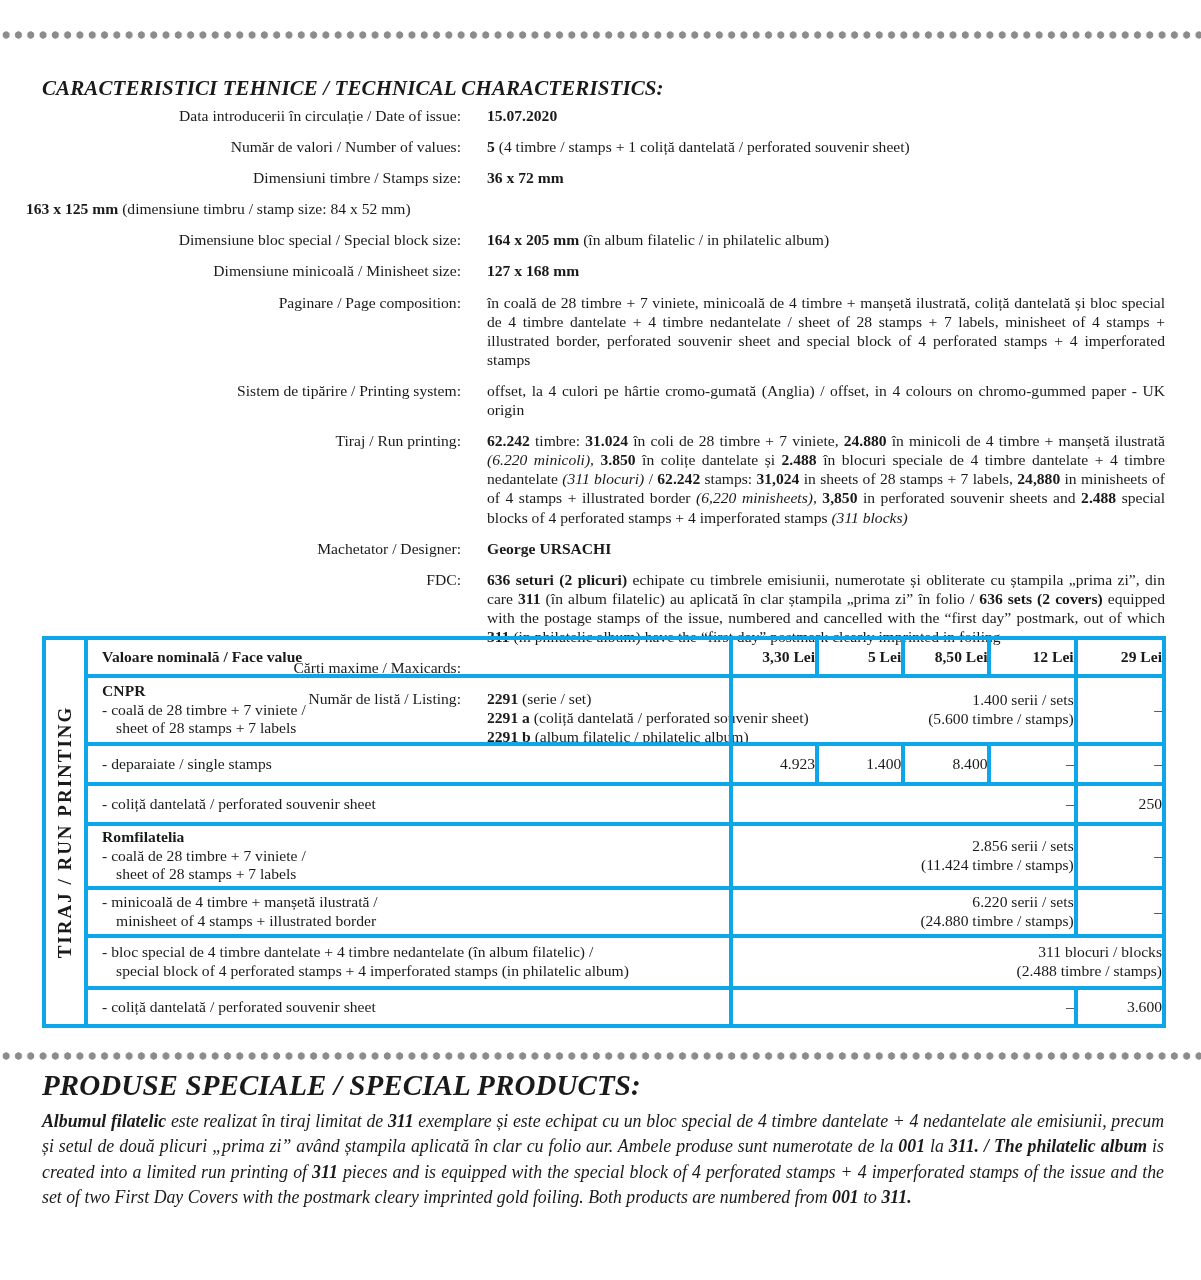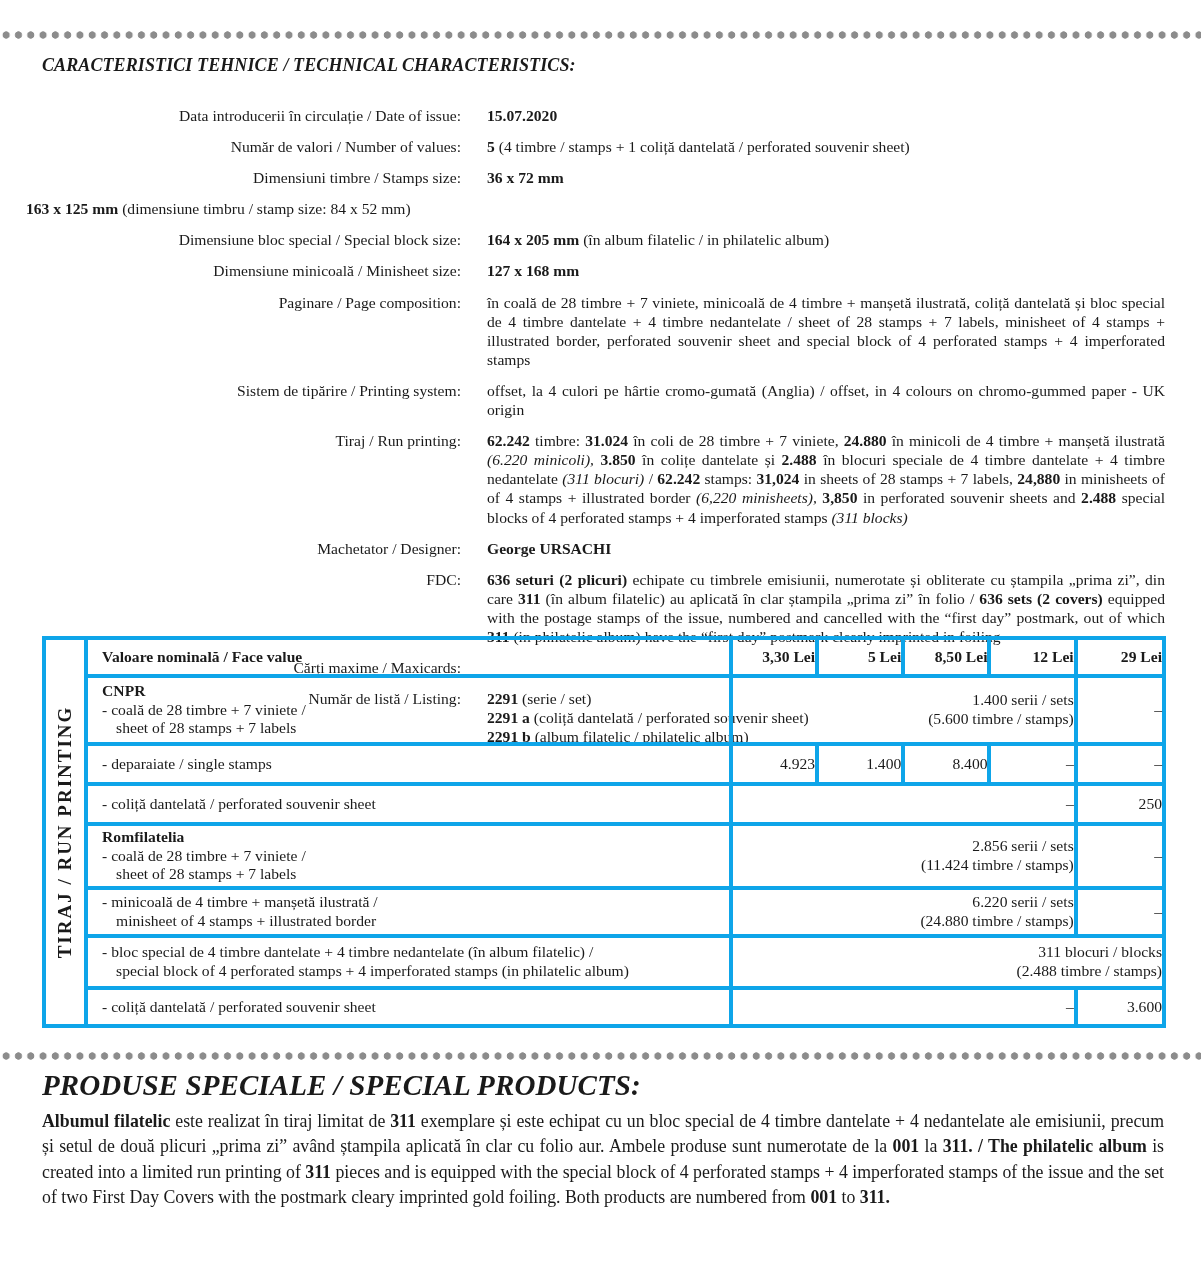--- a/index.html
+++ b/index.html
@@ -12,21 +12,21 @@
     background-image: radial-gradient(circle, #8c8c8c 3.4px, transparent 3.9px);
     background-size: 12.3px 8px; background-repeat: repeat-x;
     background-position: 0px 0;
   }
   .dots.top { top: 31px; }
   .dots.mid { top: 1052px; }
   .sec-title {
     position: absolute; left: 42px; font-style: italic; font-weight: bold;
     margin: 0; letter-spacing: 0.1px;
   }
-  .sec-title.tech { top: 55px; font-size: 18px; }
+  .sec-title.tech { top: 76px; font-size: 21px; }
   .sec-title.special { top: 1069px; font-size: 29px; }
 
   .specs {
     position: absolute; left: 0; top: 94px; width: 1201px;
     font-size: 15.6px; line-height: 19.1px;
   }
   .spec-row { display: flex; margin-top: 12px; }
   .spec-label { width: 461px; text-align: right; flex: none; }
   .spec-value { margin-left: 26px; width: 678px; text-align: justify; }
   .spec-value b { font-weight: bold; }
@@ -46,21 +46,21 @@
   }
   .desc { text-align: left; padding-left: 14px !important; width: 625px; }
   th.desc { text-align: left; }
   .val { text-align: right; }
   .c1 { width: 82px; } .c2 { width: 82px; } .c3 { width: 82px; } .c4 { width: 82px; } .c5 { width: 84px; }
   .desc .indent { padding-left: 14px; display: block; }
   .desc .org { font-weight: bold; display: block; }
 
   .special-text {
     position: absolute; left: 42px; top: 1109px; width: 1122px;
-    font-size: 17.8px; line-height: 25.3px; text-align: justify;
+    font-style: italic; font-size: 17.8px; line-height: 25.3px; text-align: justify;
     margin: 0;
   }
 </style>
 </head>
 <body>
 
 <div class="dots top"></div>
 
 <h2 class="sec-title tech">CARACTERISTICI TEHNICE / TECHNICAL CHARACTERISTICS:</h2>
 

